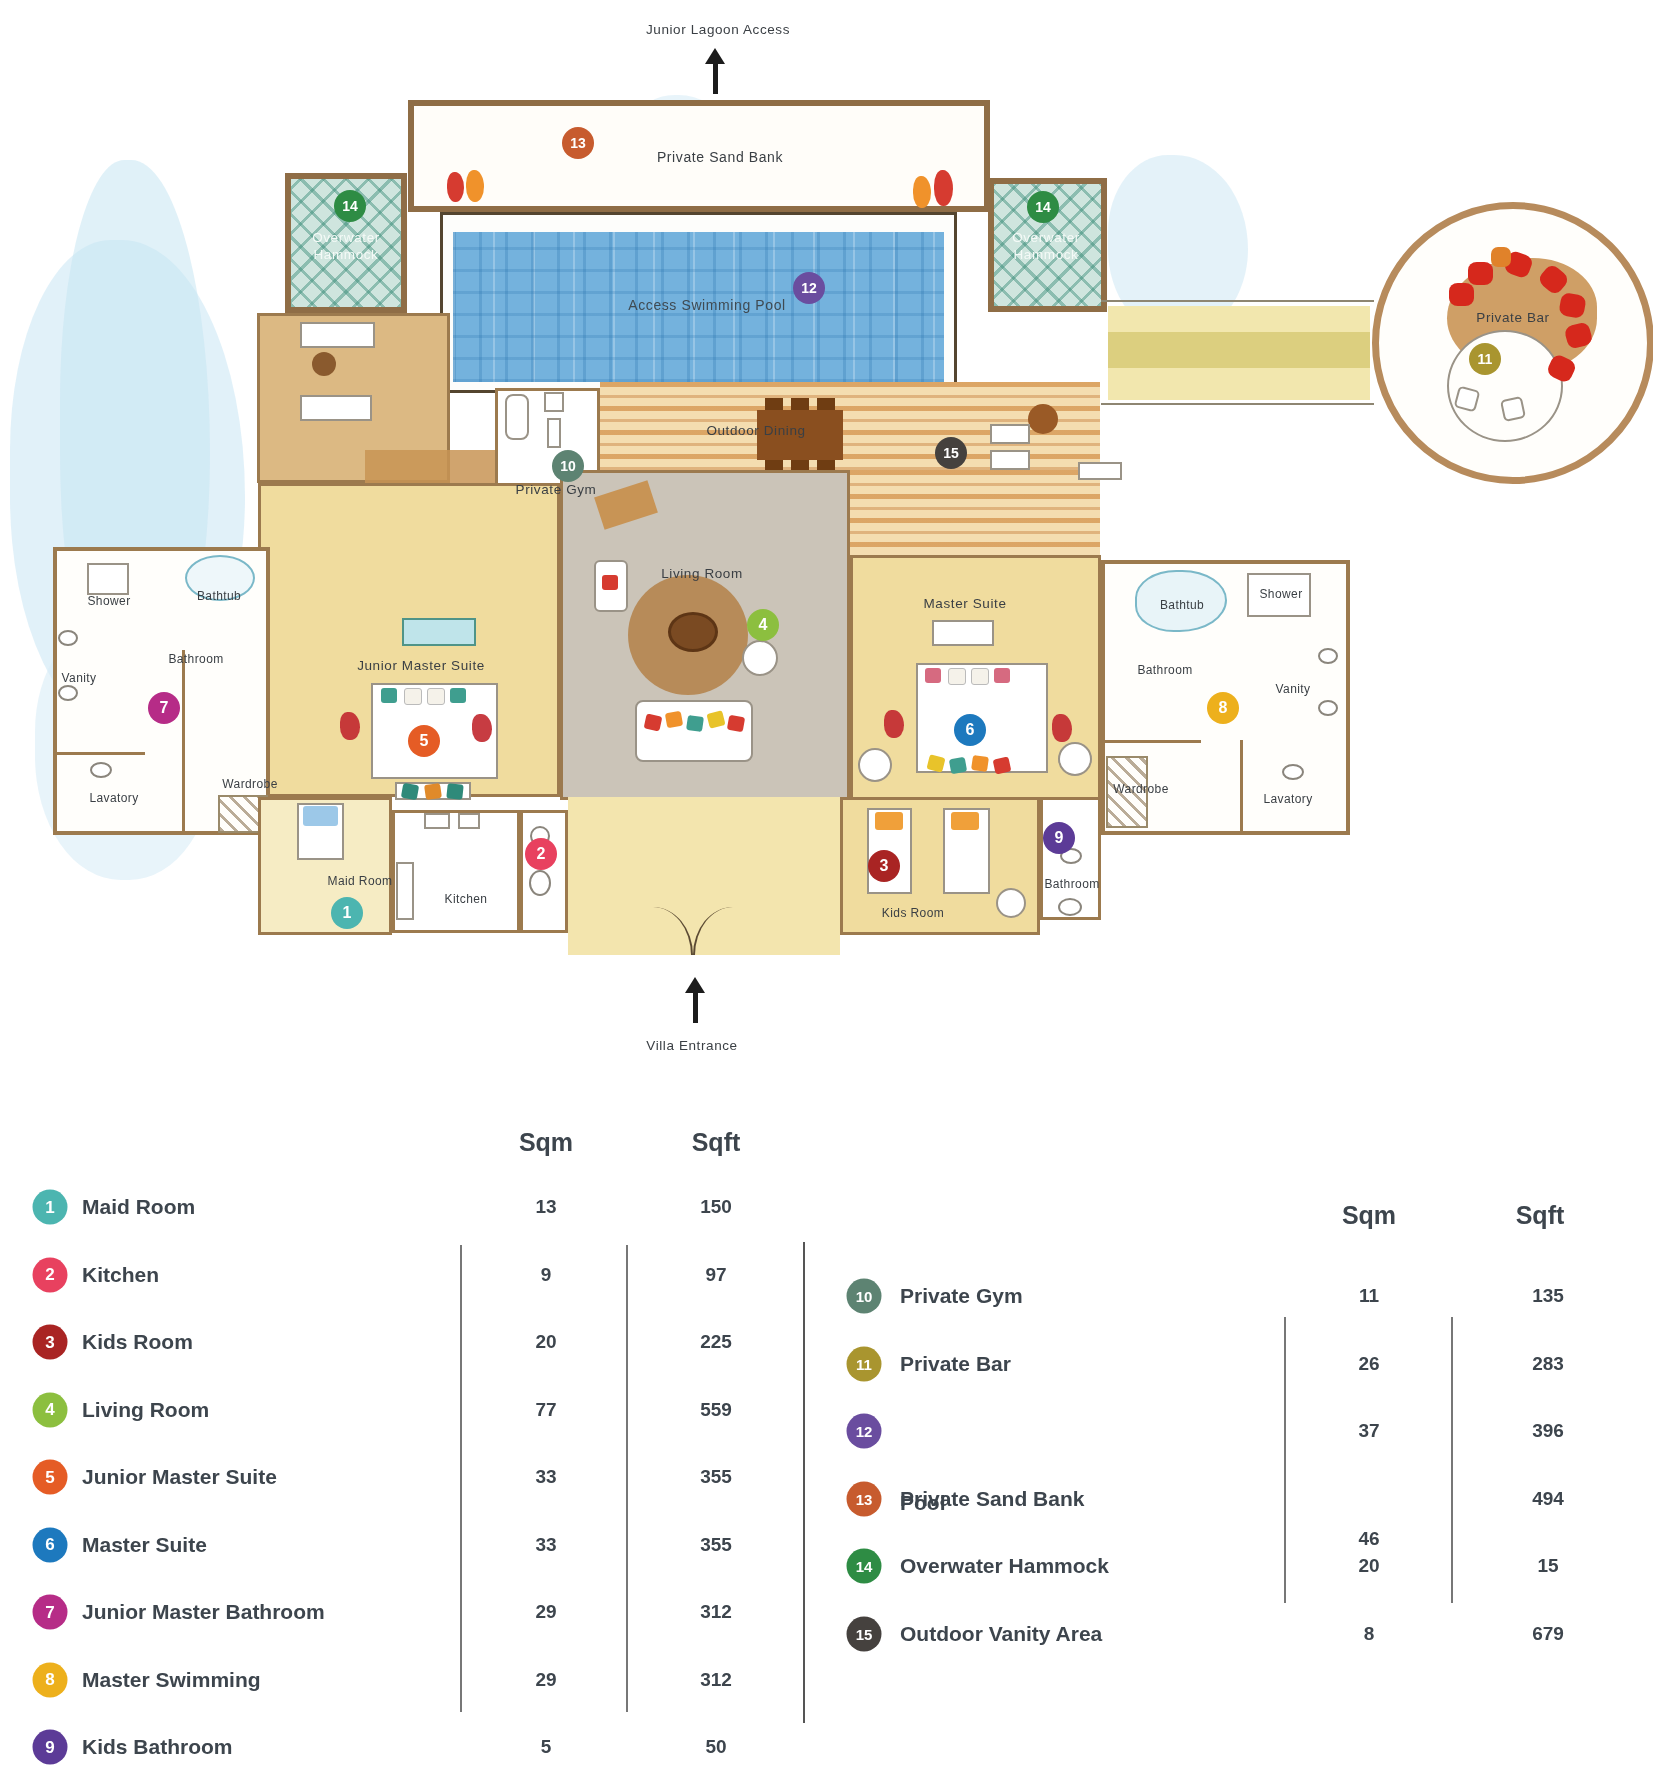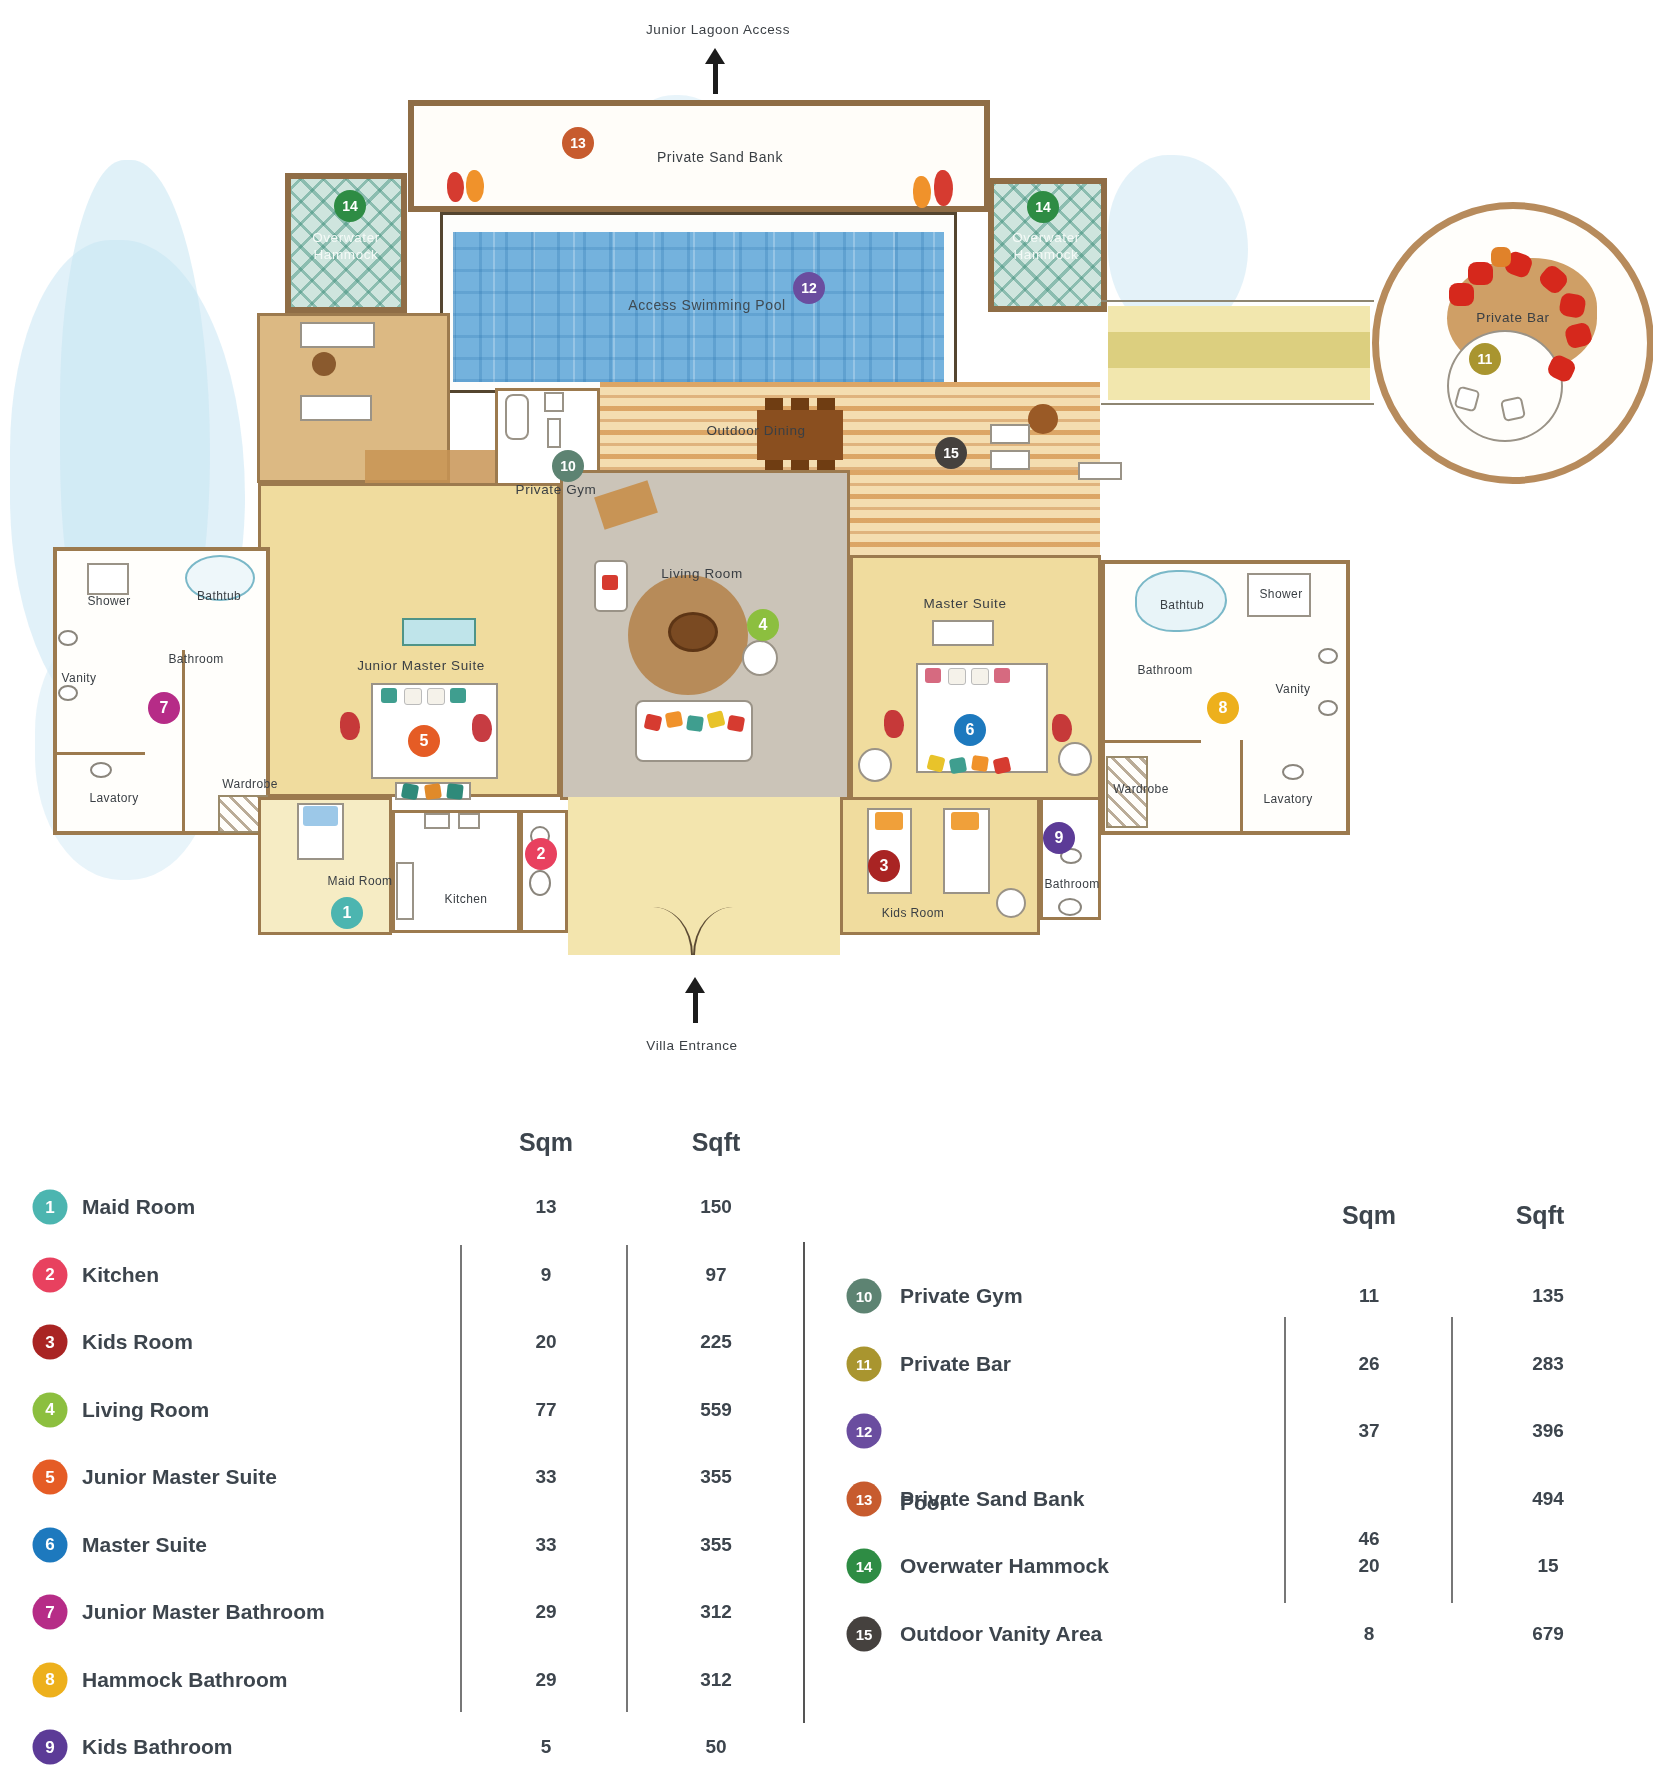--- a/index.html
+++ b/index.html
@@ -327,21 +327,21 @@
         <div class="legend-num" style="left: 716px; top: 1544.5px;">355</div>
       </div>
       <div class="legend-row">
         <div class="legend-badge" style="left: 50px; top: 1612px; background: rgb(182, 44, 135);">7</div>
         <div class="legend-label" style="left: 82px; top: 1612px;">Junior Master Bathroom</div>
         <div class="legend-num" style="left: 546px; top: 1612px;">29</div>
         <div class="legend-num" style="left: 716px; top: 1612px;">312</div>
       </div>
       <div class="legend-row">
         <div class="legend-badge" style="left: 50px; top: 1679.5px; background: rgb(237, 176, 28);">8</div>
-        <div class="legend-label" style="left: 82px; top: 1679.5px;">Hammock Bathroom</div>
+        <div class="legend-label" style="left: 82px; top: 1679.5px;">Master Swimming</div>
         <div class="legend-num" style="left: 546px; top: 1679.5px;">29</div>
         <div class="legend-num" style="left: 716px; top: 1679.5px;">312</div>
       </div>
       <div class="legend-row">
         <div class="legend-badge" style="left: 50px; top: 1747px; background: rgb(92, 59, 151);">9</div>
         <div class="legend-label" style="left: 82px; top: 1747px;">Kids Bathroom</div>
         <div class="legend-num" style="left: 546px; top: 1747px;">5</div>
         <div class="legend-num" style="left: 716px; top: 1747px;">50</div>
       </div>
       <div class="legend-row">

